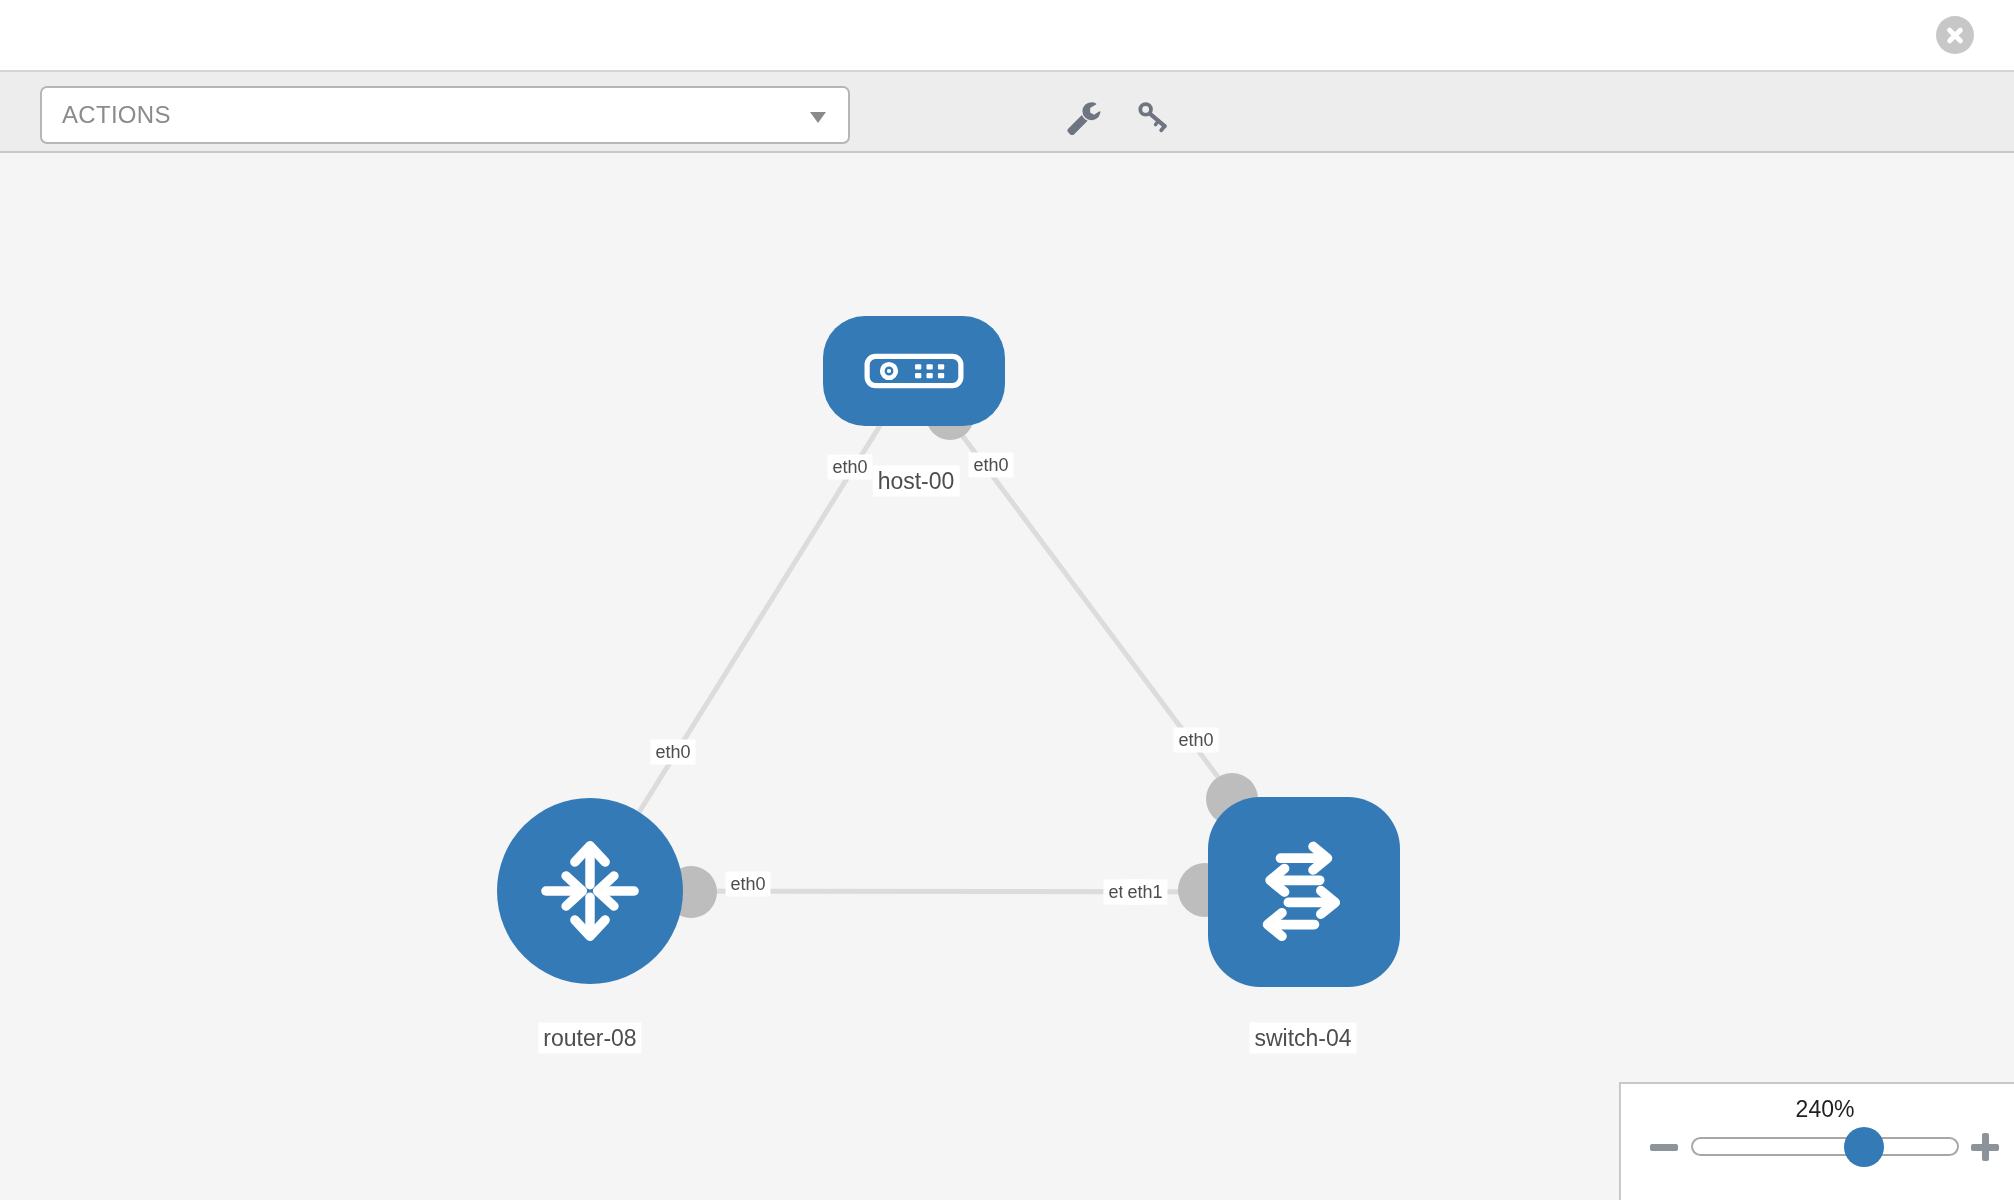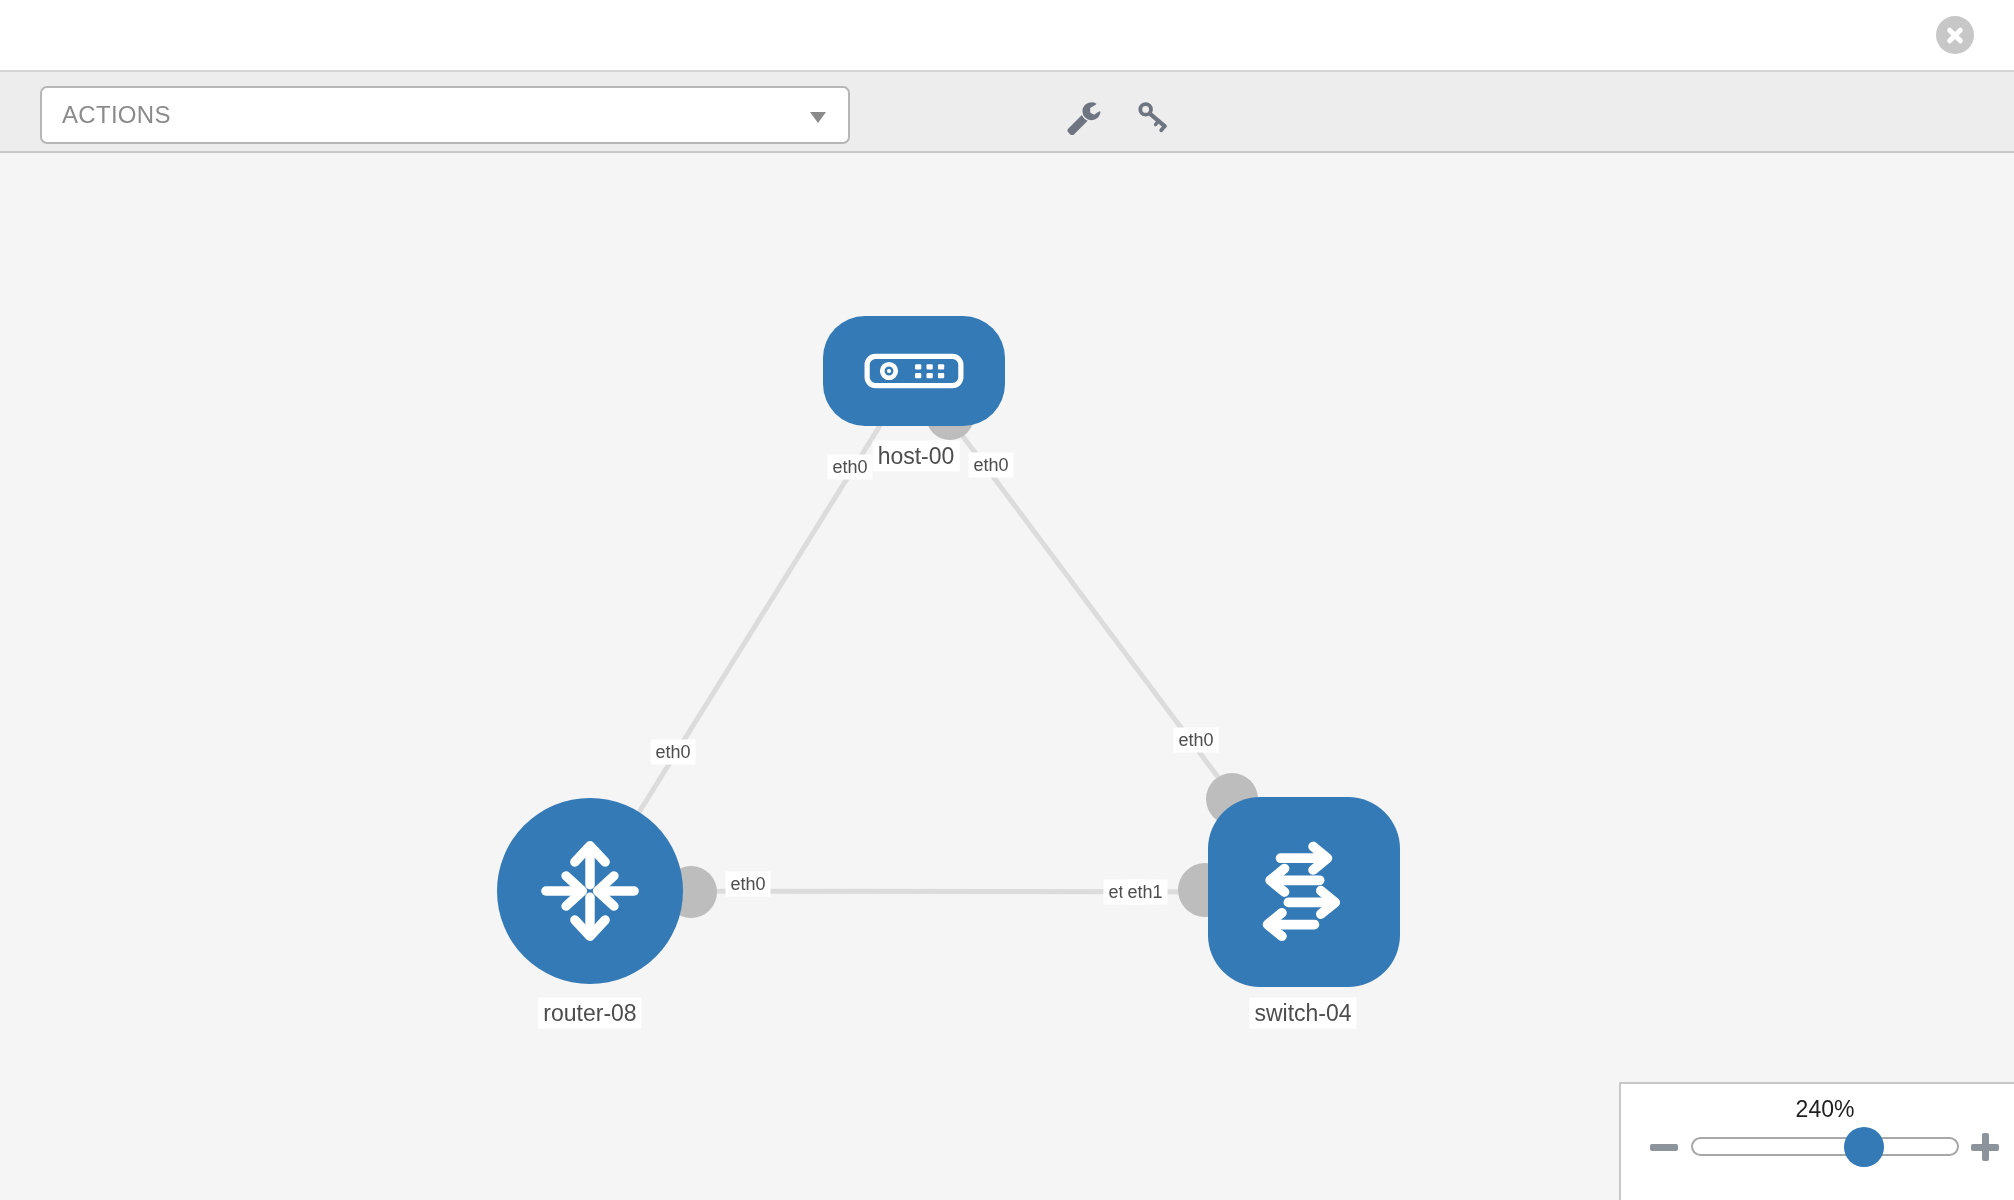--- a/index.html
+++ b/index.html
@@ -40,21 +40,21 @@
   .links-svg { position:absolute; left:0; top:0; }
 
   .node { position:absolute; background:#337ab7; display:flex;
     align-items:center; justify-content:center; cursor:pointer; }
   .node-host   { left:823px; top:163px; width:182px; height:110px; border-radius:42px; }
   .node-router { left:497px; top:645px; width:186px; height:186px; border-radius:50%; }
   .node-switch { left:1208px; top:644px; width:192px; height:190px; border-radius:52px; }
 
   .map-label { position:absolute; transform:translate(-50%,-50%);
     background:#ffffff; color:#4d4d4d; white-space:nowrap; }
-  .node-label { font-size:23px; padding:2px 5px; }
+  .node-label { font-size:23px; padding:2px 5px;margin-top:25px; }
   .iface-label { font-size:18px; padding:2px 5px; }
 
   
   .zoom-panel { position:absolute; left:1619px; top:1082px; width:395px; height:118px;
     background:#ffffff; border-left:2px solid #c8c8c8; border-top:2px solid #c8c8c8; }
   .zoom-value { position:absolute; left:204px; top:12px; transform:translateX(-50%);
     font-size:23px; color:#1f1f1f; }
   .zoom-btn { position:absolute; width:34px; height:34px; background:none; border:none;
     cursor:pointer; }
   .zoom-minus { left:26px; top:46px; }

